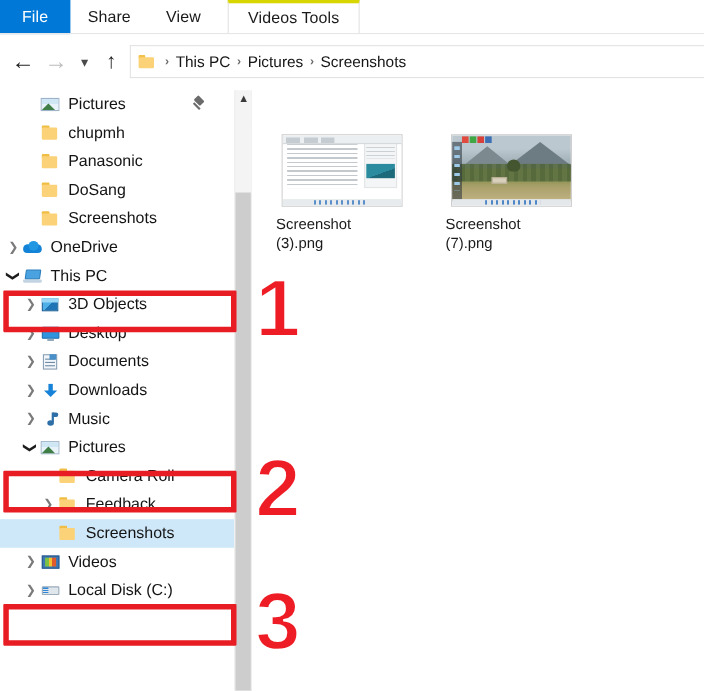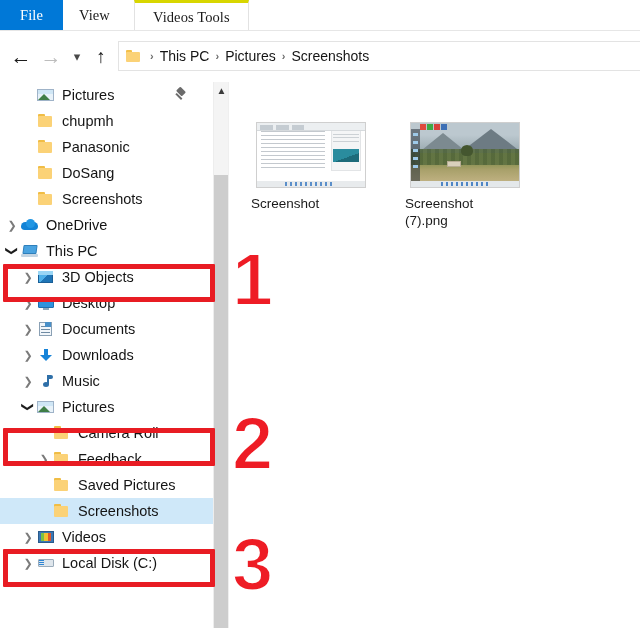--- a/index.html
+++ b/index.html
@@ -13,21 +13,21 @@
 
   
   .ribbon {
     position: absolute; left:0; top:0; width:640px; height:31px;
     background:#ffffff;
   }
   .ribbon-tabs { display:flex; align-items:stretch; height:31px; }
   .tab {
     display:flex; align-items:center; justify-content:center;
     font-size:14.5px; color:#1a1a1a; padding:0 16px; height:31px;
-    white-space:nowrap; letter-spacing:0.1px;font-family:Liberation Serif, serif;
+    white-space:nowrap; letter-spacing:0.1px;
   }
   .tab.file {
     background:#0078d7; color:#ffffff; min-width:63px;
     padding:0 20px; font-size:14.5px;
   }
   .tab.home { padding:0 18px; }
   .tab.share { padding:0 16px; }
   .tab.view { padding:0 16px; }
   .tab.ctx {
     border-top:3px solid #d8d600;
@@ -368,20 +368,23 @@
 </style>
 </head>
 <body>
 
 <div id="app">
 
   <div class="ribbon">
     <div class="ribbon-tabs">
       <div class="tab file">
         <span>File</span>
+      </div>
+      <div class="tab share">
+        <span>Share</span>
       </div>
       <div class="tab view">
         <span>View</span>
       </div>
       <div class="tab ctx">
         <span>Videos Tools</span>
       </div>
     </div>
     <div class="ribbon-underline"></div>
   </div>
@@ -530,28 +533,20 @@
         </span>
         <span class="lbl">Camera Roll</span>
       </div>
       <div class="treerow ind2">
         <span class="chev ">❯</span>
         <span class="ico ic-folder">
           <span class="tabtop"></span>
           <span class="body"></span>
         </span>
         <span class="lbl">Feedback</span>
-      </div>
-      <div class="treerow ind2">
-        <span class="chev none"></span>
-        <span class="ico ic-folder">
-          <span class="tabtop"></span>
-          <span class="body"></span>
-        </span>
-        <span class="lbl">Saved Pictures</span>
       </div>
       <div class="treerow ind2 selected">
         <span class="chev none"></span>
         <span class="ico ic-folder">
           <span class="tabtop"></span>
           <span class="body"></span>
         </span>
         <span class="lbl">Screenshots</span>
       </div>
       <div class="treerow ind1">
@@ -589,20 +584,21 @@
           <div class="t1-sidelines"></div>
           <div class="t1-sideimg"></div>
           <div class="t1-chrome"></div>
           <div class="t1-tabs"></div>
           <div class="t1-taskbar"></div>
           <div class="t1-tbicons"></div>
         </div>
       </div>
       <div class="tile-label">
         <div>Screenshot</div>
+        <div>(3).png</div>
       </div>
     </div>
 
     <div class="tile" style="left:176px; top:40px;">
       <div class="thumb-wrap">
         <div class="thumb">
           <div class="t2-sky"></div>
           <div class="t2-mtn1"></div>
           <div class="t2-mtn2"></div>
           <div class="t2-ground"></div>

